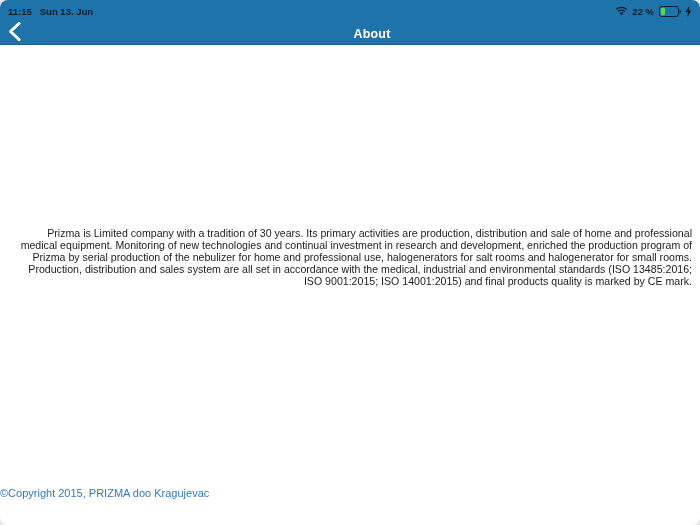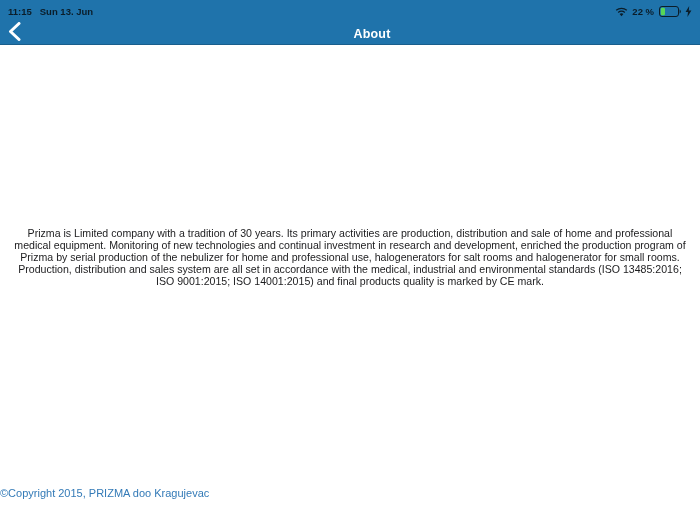--- a/index.html
+++ b/index.html
@@ -3,40 +3,41 @@
 <meta charset="utf-8">
 <style>
   html,body { margin:0; padding:0; background:#e8e8e8; }
   .screen {
     position:relative;
     width:700px; height:525px;
     margin:0 auto;
     background:#ffffff;
     font-family:"Liberation Sans", sans-serif;
     overflow:hidden;
+    border-radius:8px;
   }
   
   .header {
     position:absolute; top:0; left:0; right:0;
     height:45px;
     background:#1f73ab;
     border-bottom:1px solid rgba(0,0,0,0.18);
     box-sizing:border-box;
   }
   .status-bar {
     height:19px;
     display:flex; justify-content:space-between; align-items:center;
     padding:2px 8px 0 8px;
     color:#0b1d29;
     font-size:9.5px;
   }
   .status-left { display:flex; align-items:center; gap:8px; }
   .status-time { font-weight:bold; }
   .status-date { font-weight:bold; }
-  .status-right { display:flex; align-items:center; gap:4px; }
+  .status-right { display:flex; gap:4px; }
   .status-right svg { display:block; }
   .battery-pct { font-weight:bold; margin-right:1px; }
   .nav-bar {
     position:relative;
     height:25px;
     display:flex; align-items:center; justify-content:center;padding-left:44px;
   }
   .back-button {
     position:absolute; left:8px; top:0;
     height:25px; width:24px;
@@ -46,21 +47,21 @@
   .nav-title {
     color:#ffffff;
     font-weight:bold;
     font-size:12.5px;
     letter-spacing:0.2px;
   }
   
   .about-text {
     position:absolute;
     top:216px; left:8px; right:8px;
-    text-align:center;
+    text-align:right;
     font-size:10.6px;
     line-height:12px;
     color:#1c1c1e;
   }
   .copyright-link {
     position:absolute;
     top:487px; left:0; right:0;
     font-size:11px;
     color:#337ab7;
     text-decoration:none;

